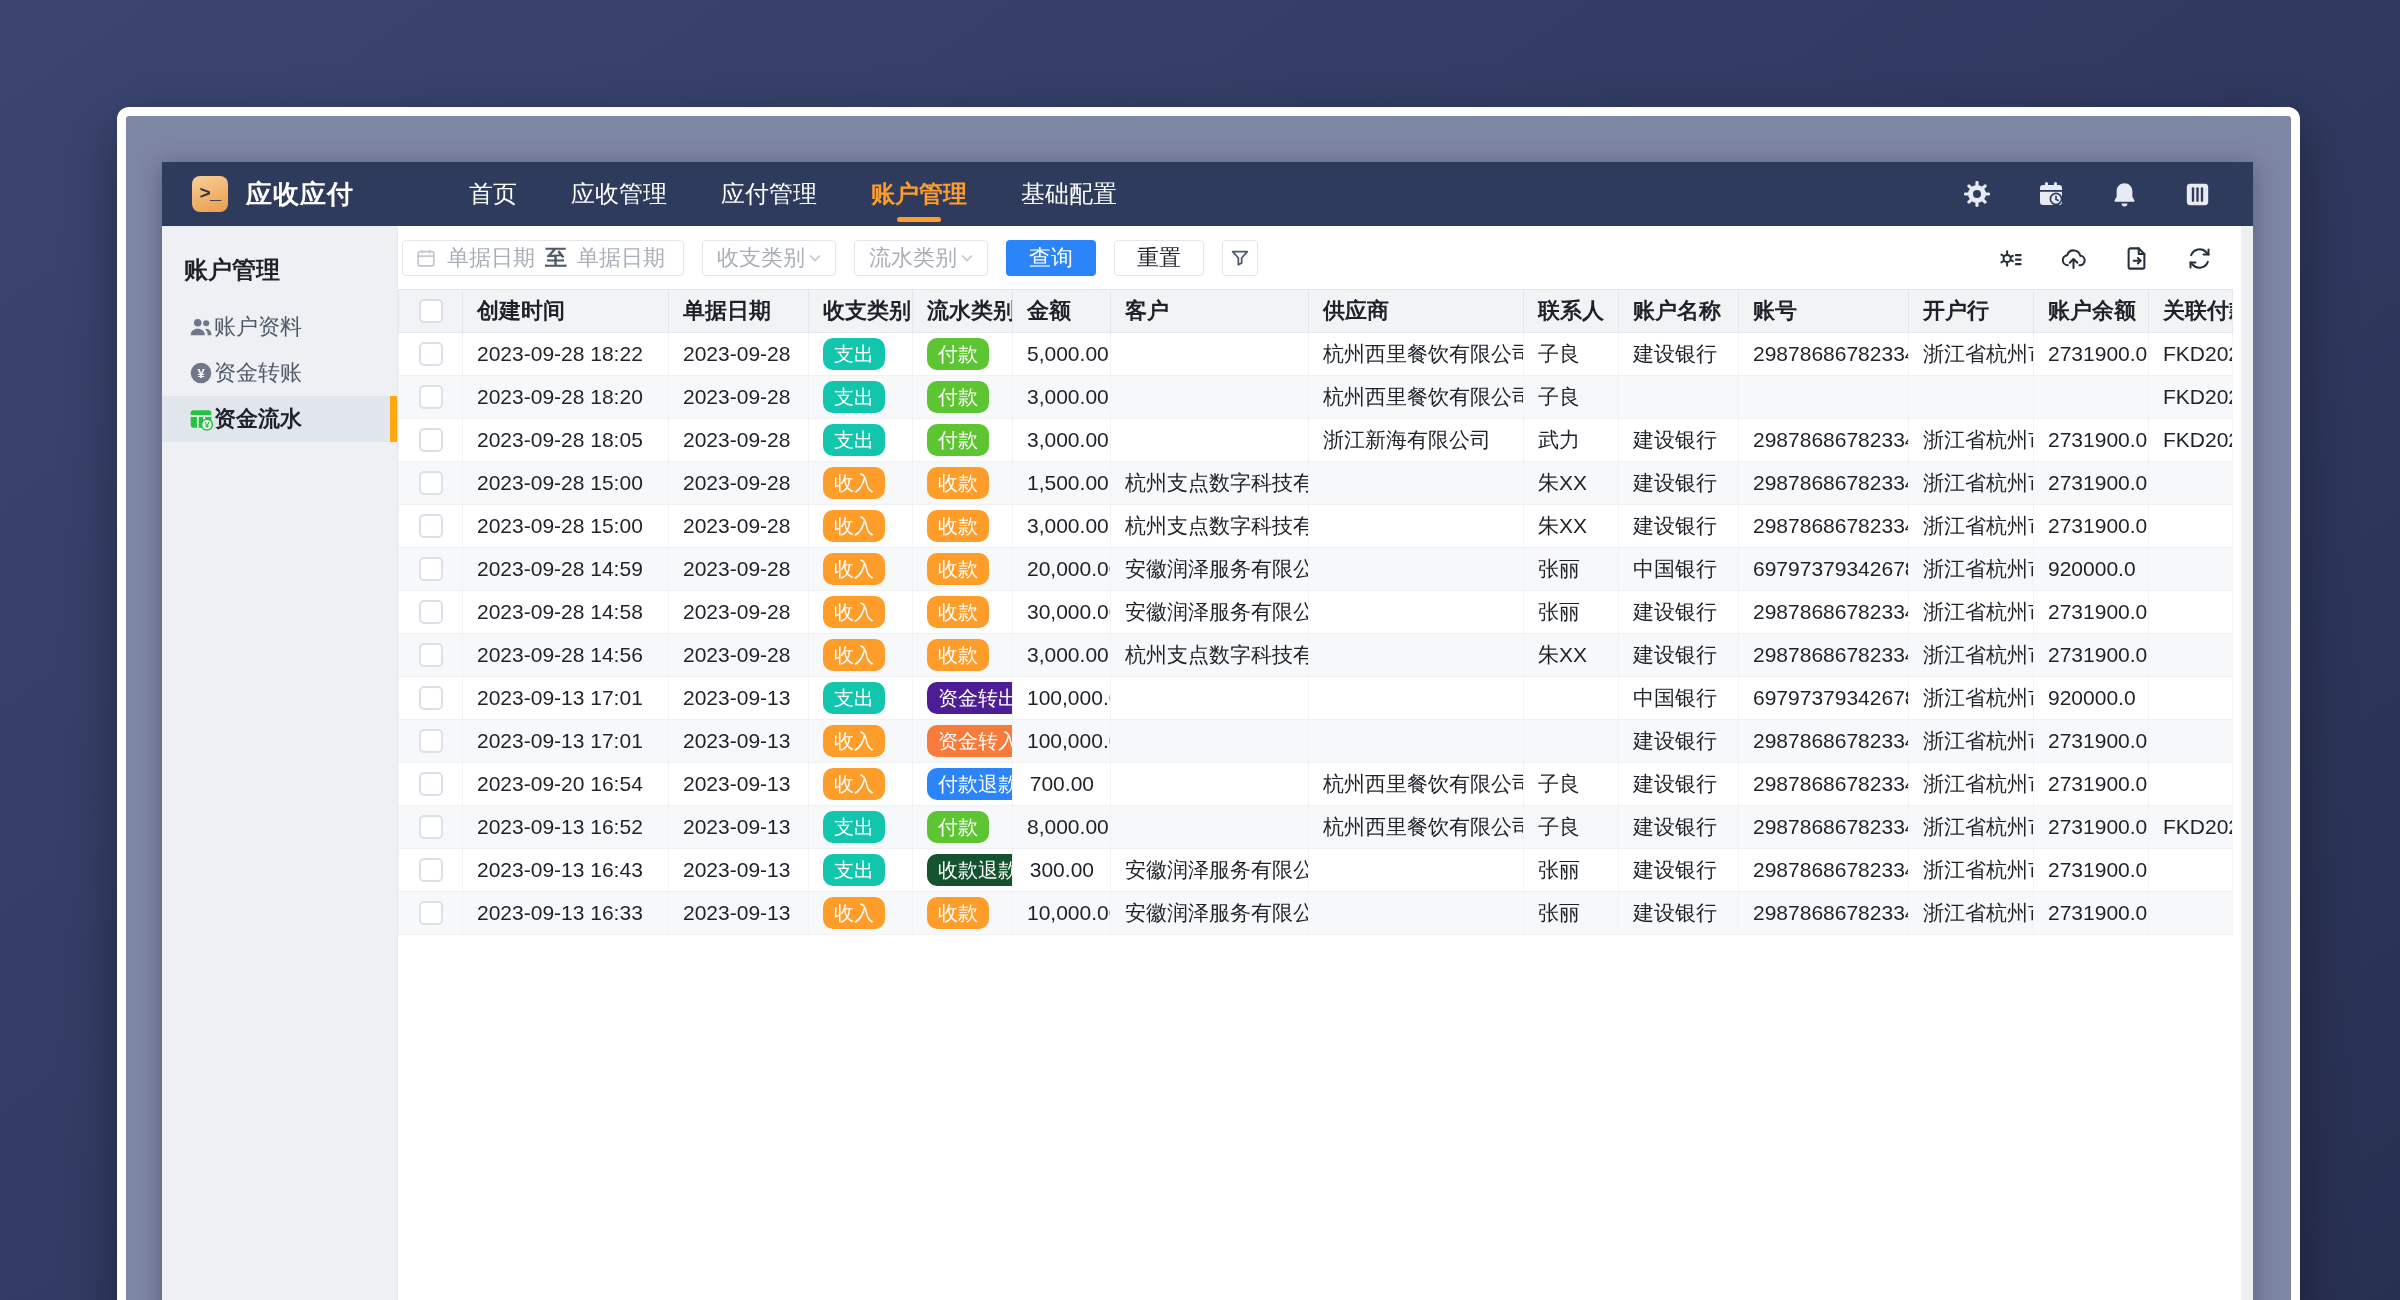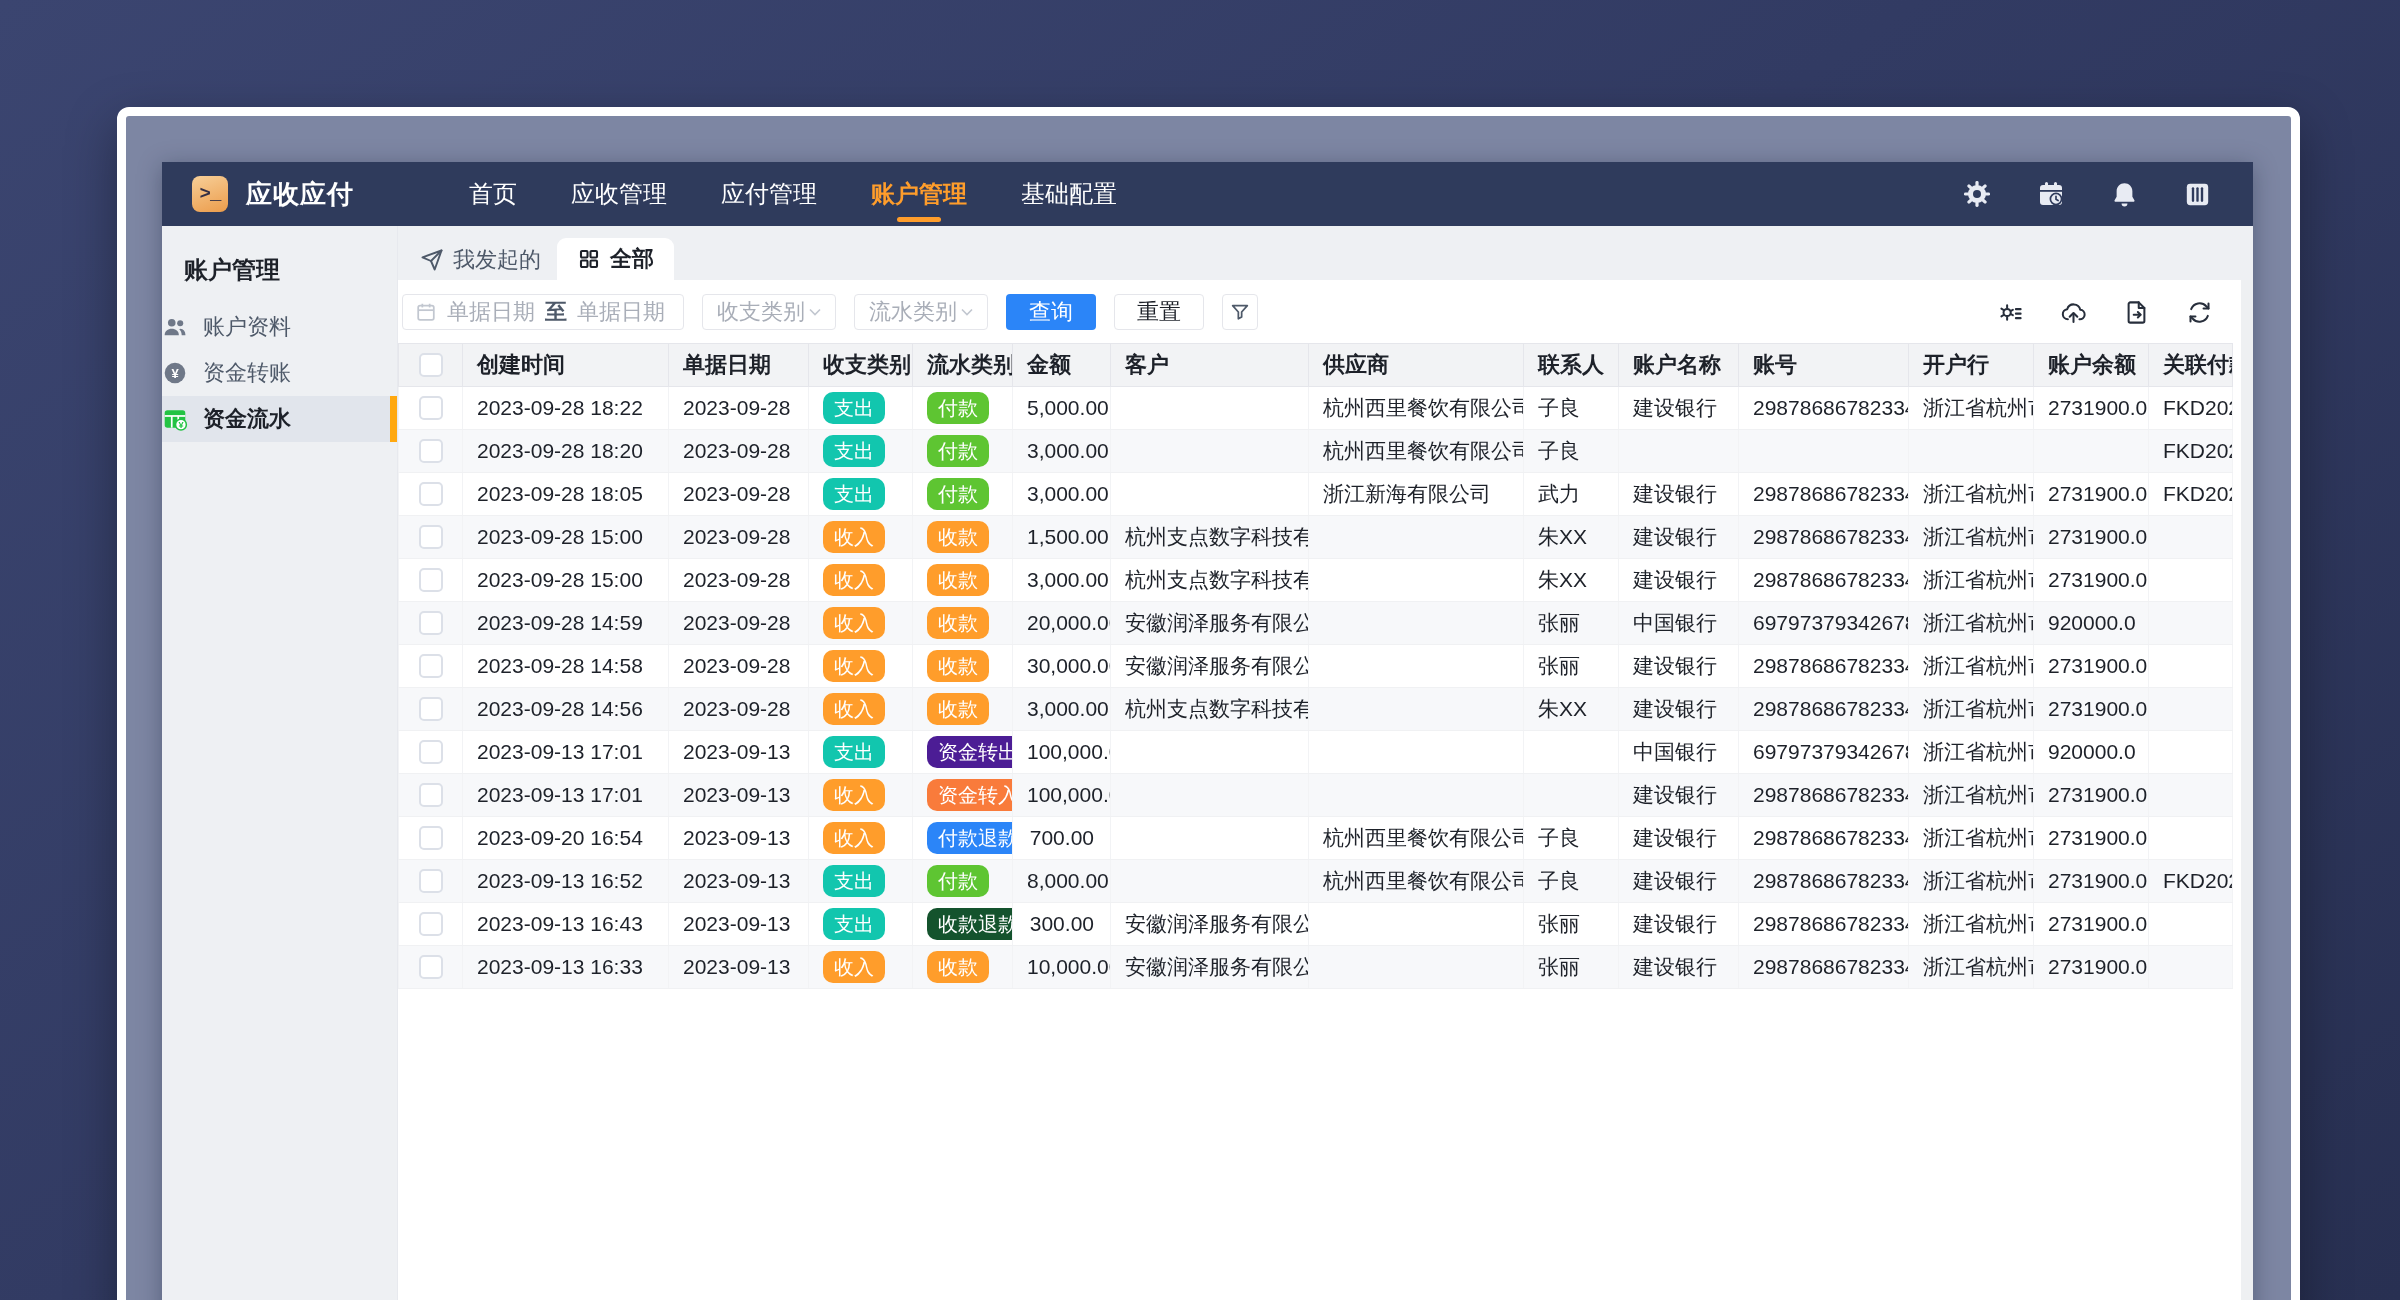--- a/index.html
+++ b/index.html
@@ -46,22 +46,22 @@
   .nav-icons { display:flex; align-items:center; gap:46px; margin-right:12px; color:#e8ebf3; }
   .nav-icons .icon-btn { cursor:pointer; display:flex; }
   
   .body-row { flex:1; display:flex; min-height:0; }
   .sidebar {
     flex:0 0 236px; background:#eef0f3; padding-top:20px;
     border-right:1px solid #e7e9ee;
   }
   .sidebar-title { font-size:24px; font-weight:bold; color:#1d2129; padding:8px 0 18px 22px; }
   .side-item {
-    height:46px; display:flex; align-items:center; gap:15px;
-    font-size:22px; color:#4e5969; cursor:pointer; position:relative;
+    height:46px; display:flex; align-items:center; 
+    padding-left:26px; font-size:22px; color:#4e5969; cursor:pointer; position:relative;
   }
   .side-item.active { background:#e1e5ec; color:#1d2129; font-weight:bold; }
   .side-item.active::after {
     content:""; position:absolute; right:0; top:0; bottom:0; width:7px;
     background:var(--side-bar,#ffa80f);
   }
   
   .main { flex:1; display:flex; flex-direction:column; min-width:0; background:#eef0f3; }
   .tabstrip { height:54px; flex:0 0 54px; display:flex; align-items:flex-end; padding-left:6px; }
   .tab {
@@ -225,42 +225,20 @@
               </g>
               <circle cx="17.5" cy="17.2" r="5" fill="#fff" stroke="#23c343" stroke-width="1.4"></circle>
               <text x="17.5" y="20.4" text-anchor="middle" font-size="8.5" font-weight="bold" fill="#23c343">¥</text>
             </svg>
           </span>
           <span>资金流水</span>
         </div>
       </aside>
 
       <main class="main">
-        <div class="tabstrip">
-          <div class="tab">
-            <span>
-              <svg width="24" height="24" viewBox="0 0 24 24" fill="none" stroke="#4e5969" stroke-width="1.9" stroke-linejoin="round" stroke-linecap="round">
-                <path d="M21.5 2.5L11 13"></path>
-                  <path d="M21.5 2.5l-6.8 19-3.7-8.5-8.5-3.7 19-6.8z"></path>
-              </svg>
-            </span>
-            <span>我发起的</span>
-          </div>
-          <div class="tab active">
-            <span>
-              <svg width="24" height="24" viewBox="0 0 24 24" fill="none" stroke="#1d2129" stroke-width="2.1">
-                <rect x="4" y="4" width="6.5" height="6.5" rx="1"></rect>
-                <rect x="13.5" y="4" width="6.5" height="6.5" rx="1"></rect>
-                <rect x="4" y="13.5" width="6.5" height="6.5" rx="1"></rect>
-                <rect x="13.5" y="13.5" width="6.5" height="6.5" rx="1"></rect>
-              </svg>
-            </span>
-            <span>全部</span>
-          </div>
-        </div>
 
         <div class="content">
 
           <div class="filterbar">
             <div class="date-range">
               <span>
                 <svg width="22" height="22" viewBox="0 0 24 24" fill="none" stroke="#c2c7d0" stroke-width="1.9">
                   <rect x="3.5" y="5" width="17" height="15.5" rx="2"></rect>
                   <line x1="3.5" y1="10" x2="20.5" y2="10"></line>
                   <line x1="8" y1="3" x2="8" y2="7"></line>

